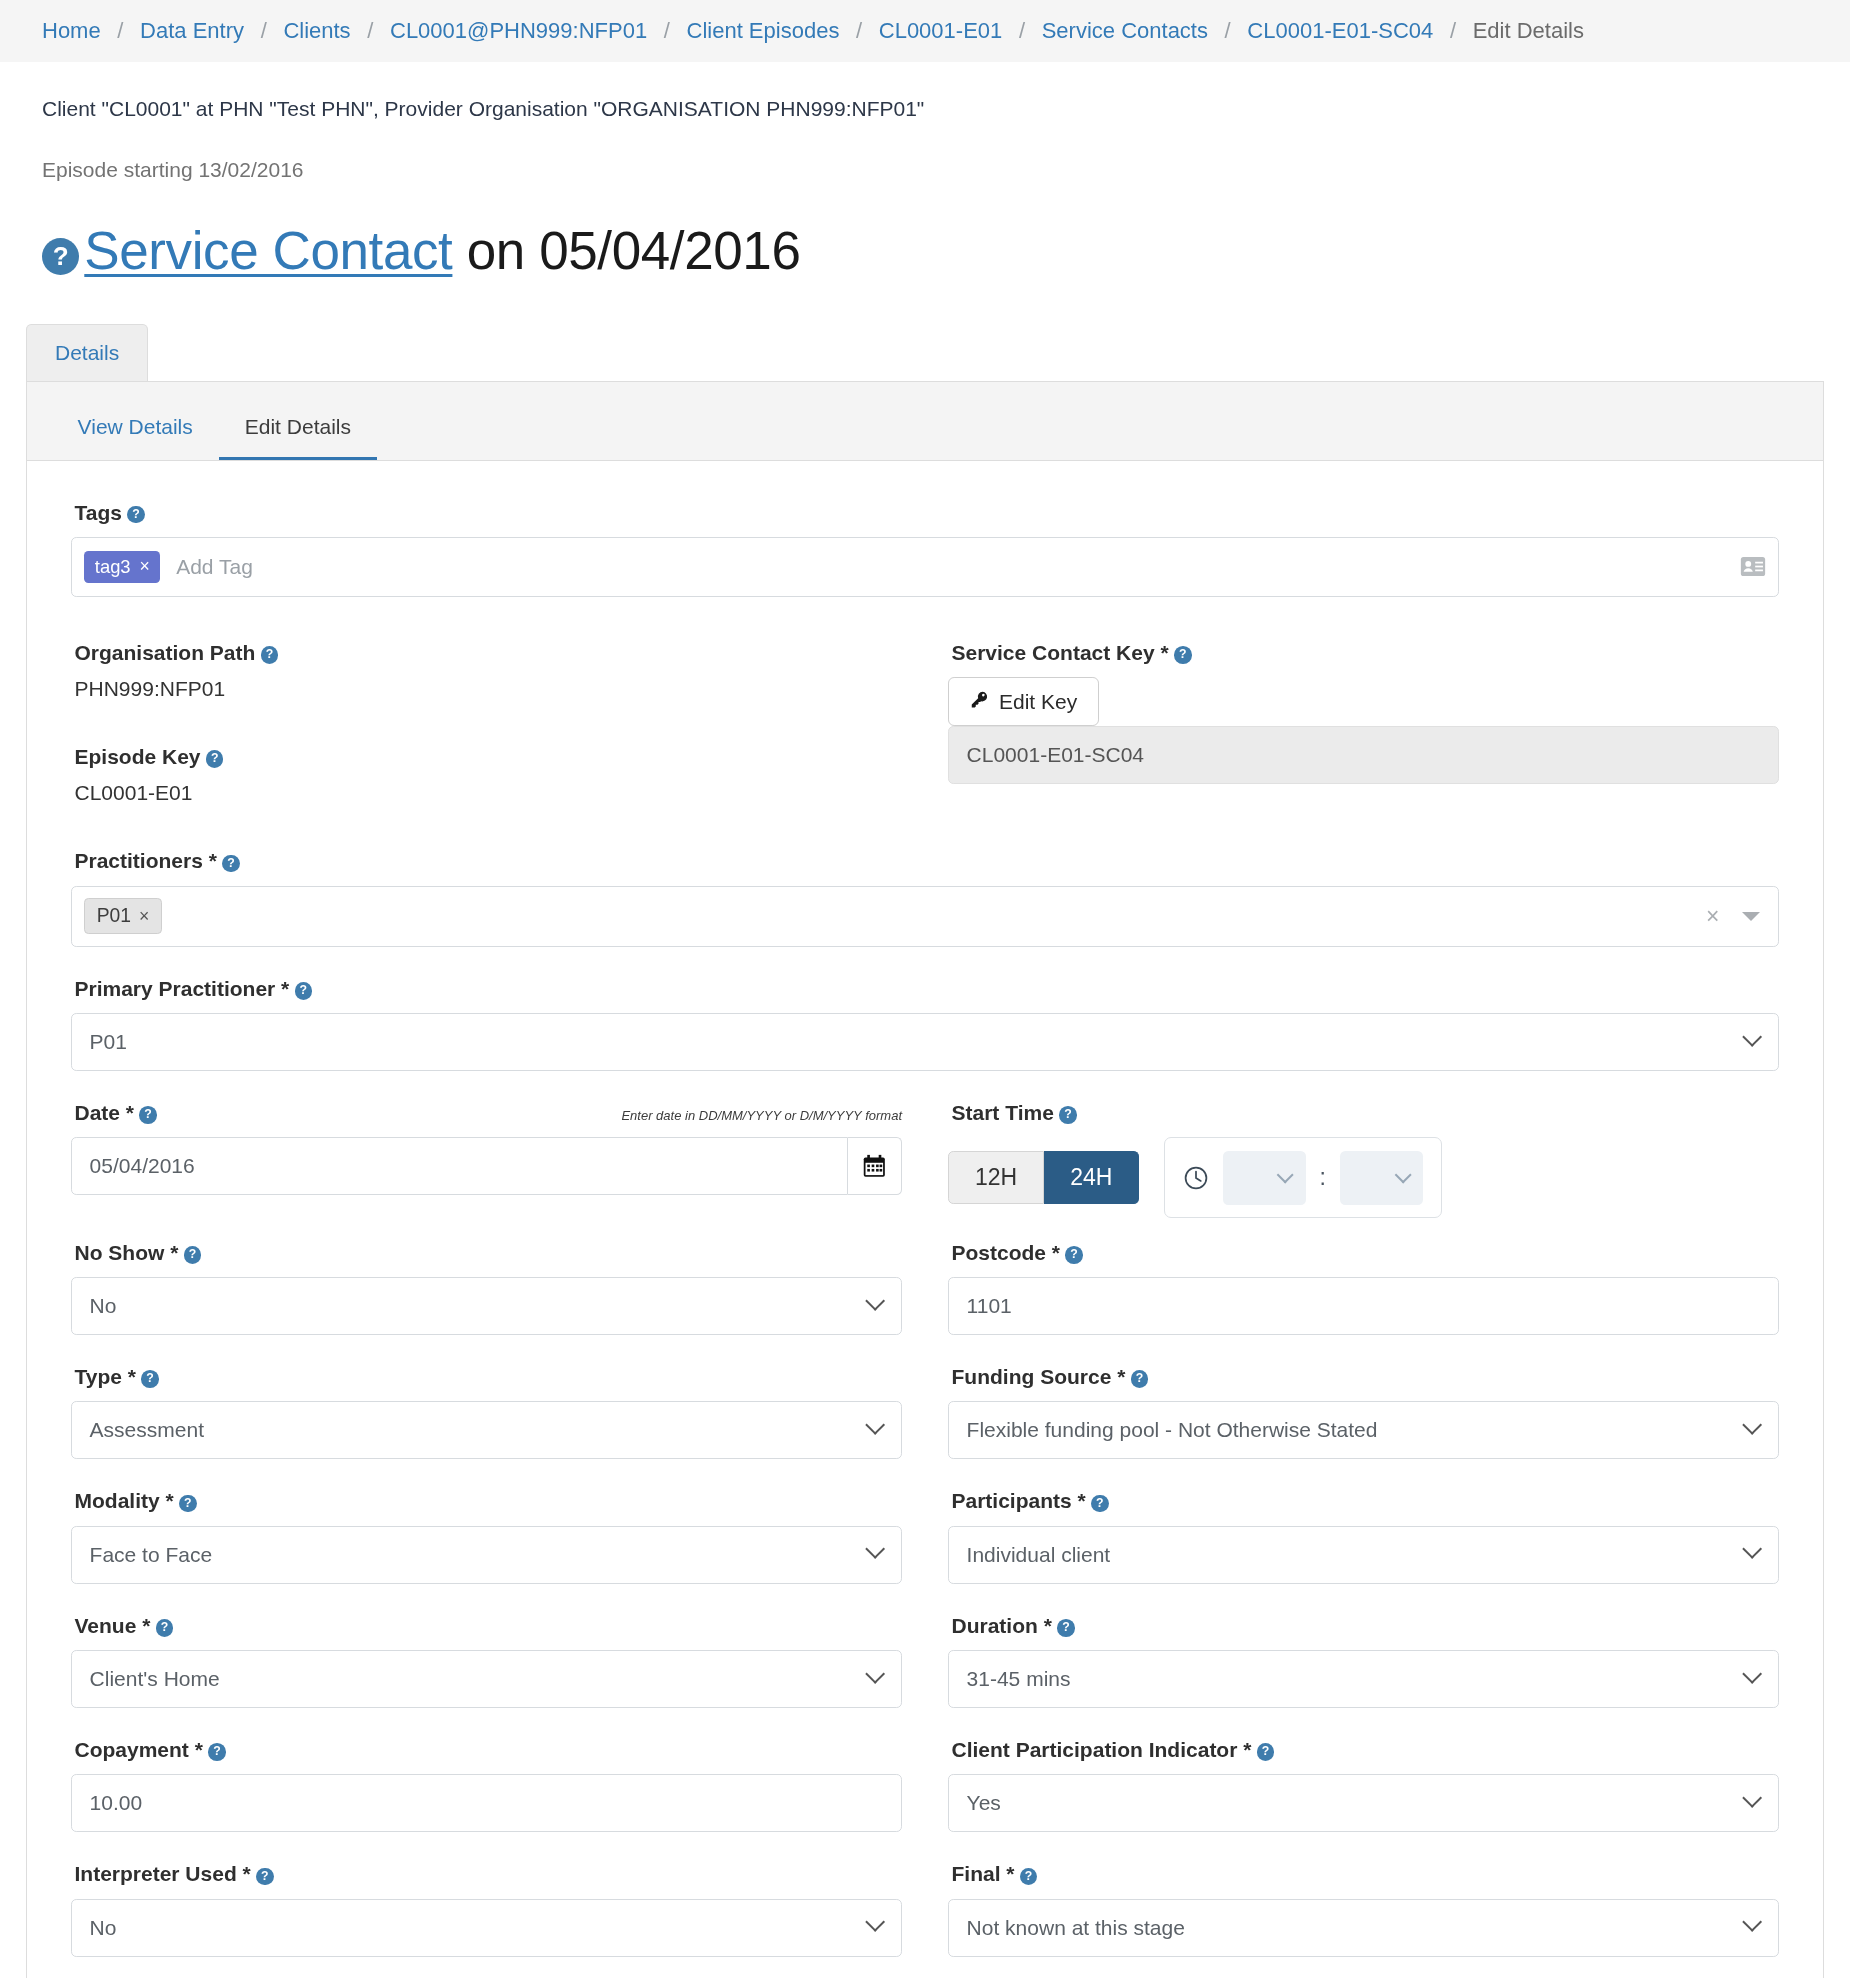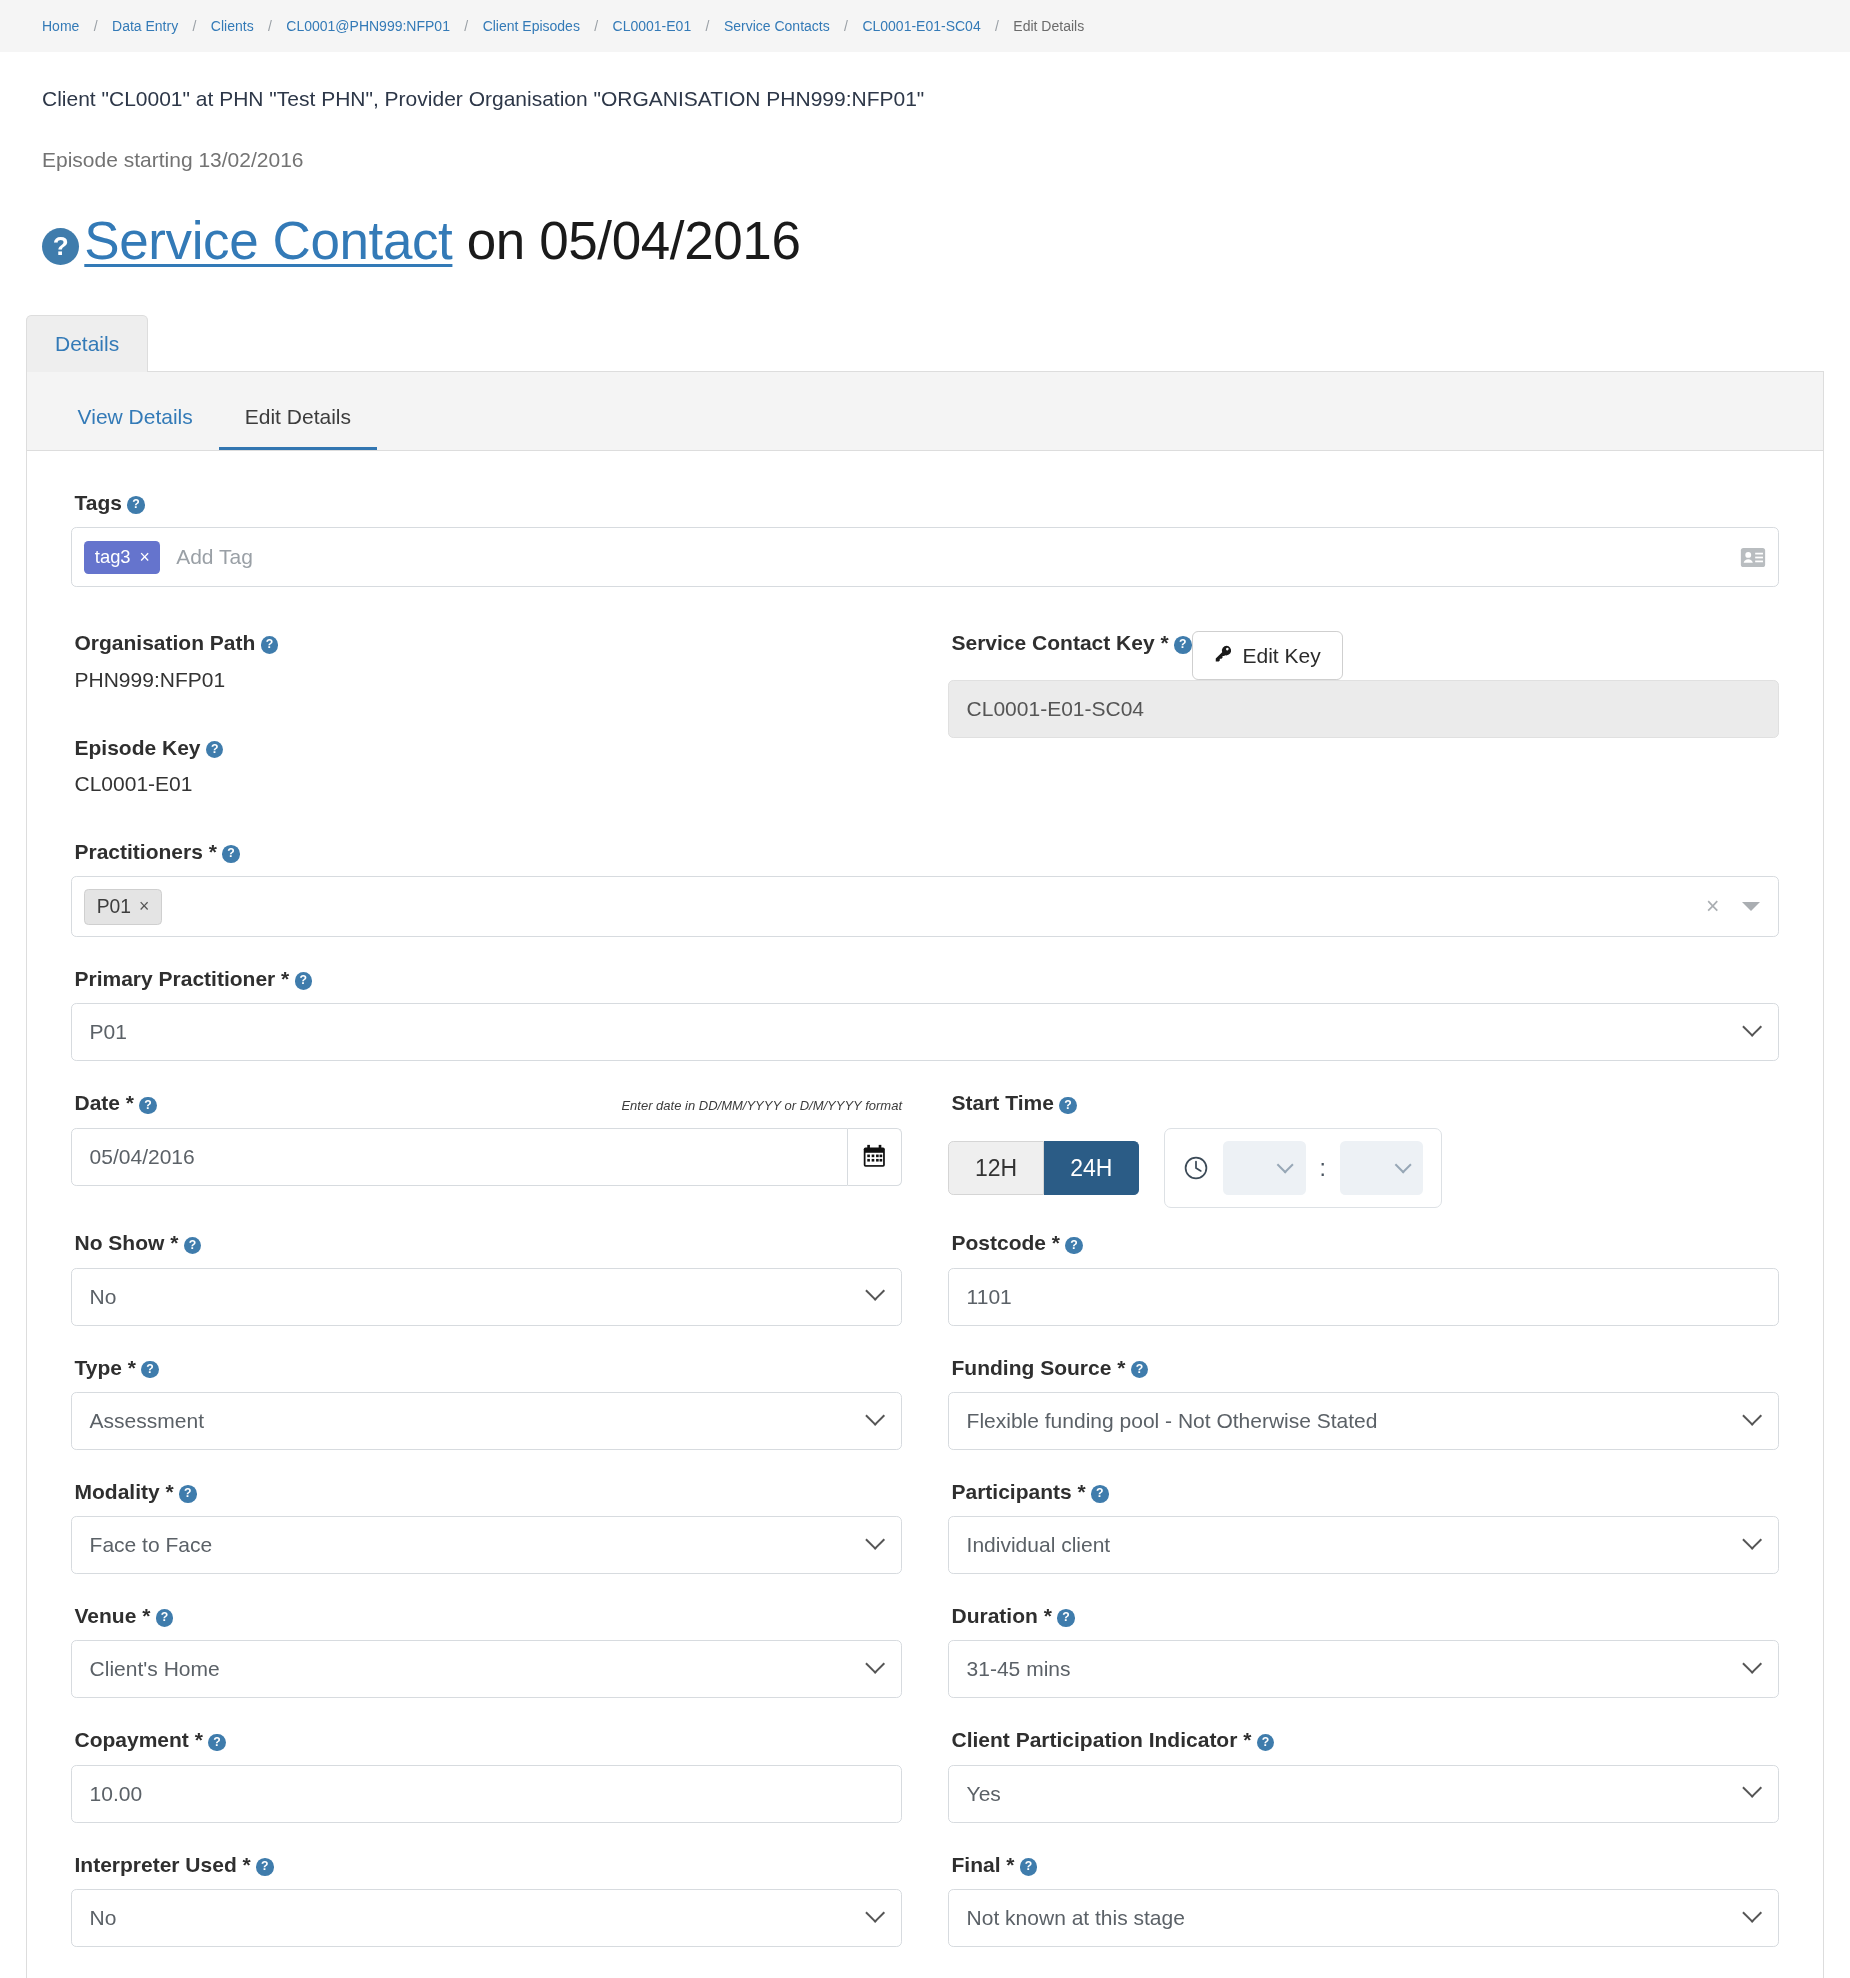--- a/index.html
+++ b/index.html
@@ -8,21 +8,21 @@
     background: #ffffff;
     font-family: "Liberation Sans", sans-serif;
     color: #2d3748;
   }
   body { width: 1850px; }
 
   
   .breadcrumb {
     background: #f5f5f5;
     padding: 17.6px 26px 17.6px 42px;
-    font-size: 14px;
+    font-size: 22px;
     line-height: 1.2;
     white-space: nowrap;
     margin: 0 0 0 0;
   }
   .breadcrumb a {
     color: #337ab7;
     text-decoration: none;
   }
   .breadcrumb .sep { color: #9aa0a6; margin: 0 10.5px; }
   .breadcrumb .current { color: #6b6b6b; }
@@ -290,21 +290,21 @@
     border-radius: 6.1px;
     background: #fff;
     font-size: 21px;
     color: #2b2b2b;
     padding: 11.4px 21px;
     display: inline-flex;
     align-items: center;
     gap: 9.7px;
     white-space: nowrap;
   }
-  .hdr-with-btn { display: flex; align-items: flex-start; justify-content: flex-start; }
+  .hdr-with-btn { display: flex; align-items: flex-start; justify-content: space-between; flex-direction: column; }
   .spacer-lg { height: 44px; }
   .spacer-md { height: 30px; }
   .spacer-sm { height: 23px; }
 </style>
 </head>
 <body>
 
 <nav class="breadcrumb">
   <a href="#">Home</a>
   <span class="sep">/</span>

